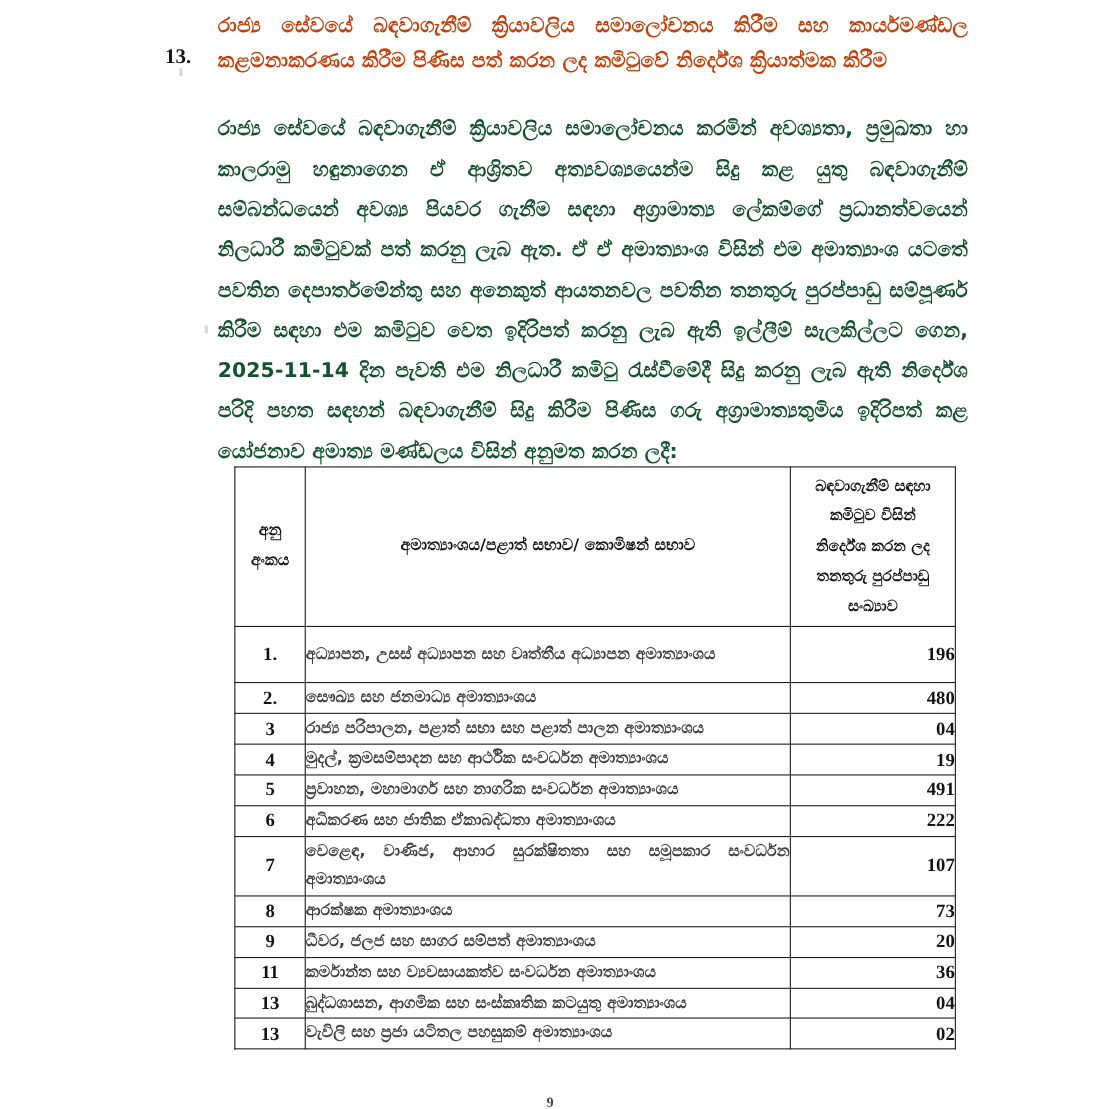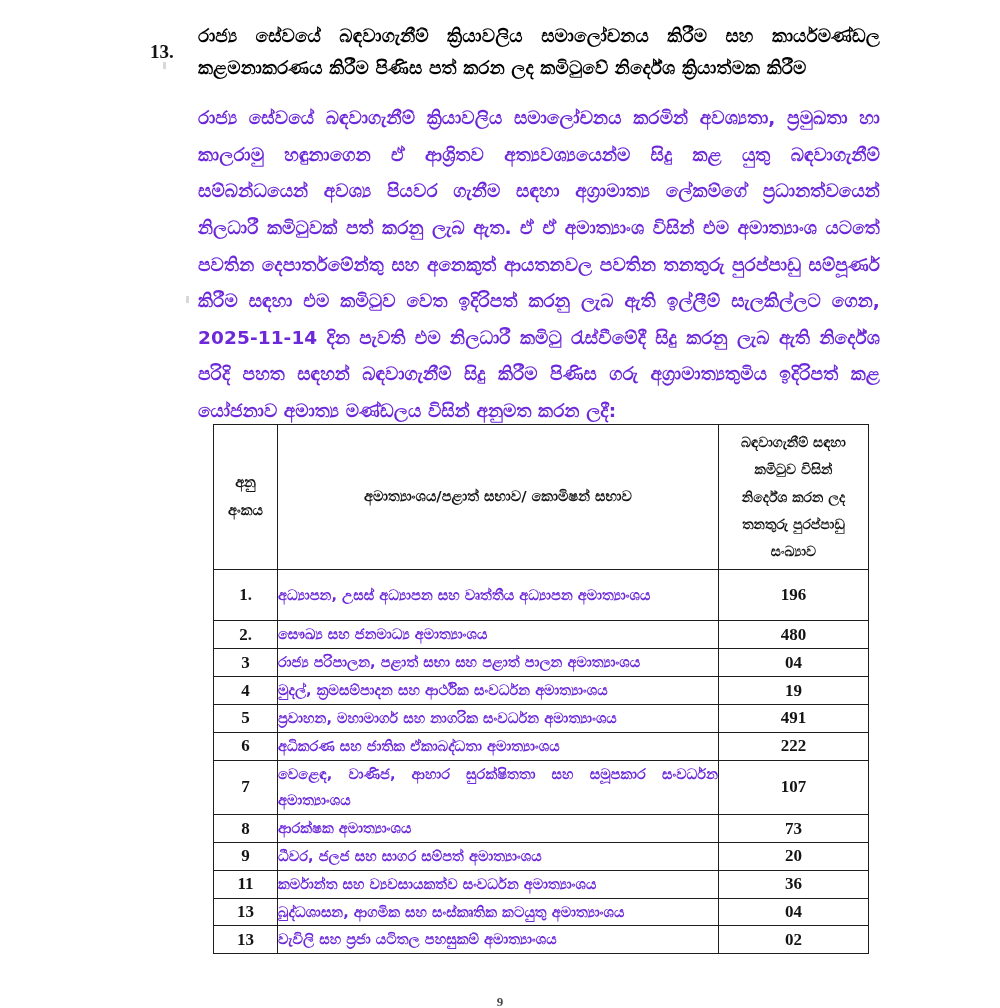--- a/index.html
+++ b/index.html
@@ -40,37 +40,36 @@
     color: #141414;
     padding-top: 2px;
     margin-top: 31px;
   }
   .item-title {
     flex: 1 1 auto;
     font-size: 18.5px;
     font-weight: 700;
     line-height: 1.72;
     text-align: justify;
-    color: #000000;
+    color: #c2410c;
     letter-spacing: 0.1px;
-    margin-top: 12px;
   }
 
   
   .body-para {
     position: absolute;
     left: 198px;
     top: 100px;
     width: 682px;
     font-size: 18.5px;
     font-weight: 700;
     line-height: 1.98;
     text-align: justify;
     text-align-last: left;
-    color: #6d28d9;
+    color: #14532d;
     letter-spacing: 0.1px;
   }
 
   
   .vac-table {
     position: absolute;
     left: 213px;
     top: 424px;
     width: 655px;
     border-collapse: collapse;
@@ -111,31 +110,31 @@
     font-family: "Liberation Serif", serif;
     font-size: 17px;
     font-weight: 700;
     color: #141414;
     padding: 5px 2px;
   }
   .cell-name {
     font-size: 14.5px;
     font-weight: 700;
     line-height: 1.85;
-    color: #6d28d9;
+    color: #404040;
     padding: 5px 10px 5px 9px;
     text-align: justify;
     text-align-last: left;
     letter-spacing: 0.05px;
   }
   .cell-name.single {
     text-align: center;
   }
   .cell-count {
-    text-align: center;
+    text-align: right;
     font-family: "Liberation Serif", serif;
     font-size: 17px;
     font-weight: 700;
     color: #141414;
     padding: 5px 2px;
   }
 
   .row-tall .cell-no,
   .row-tall .cell-name,
   .row-tall .cell-count {

